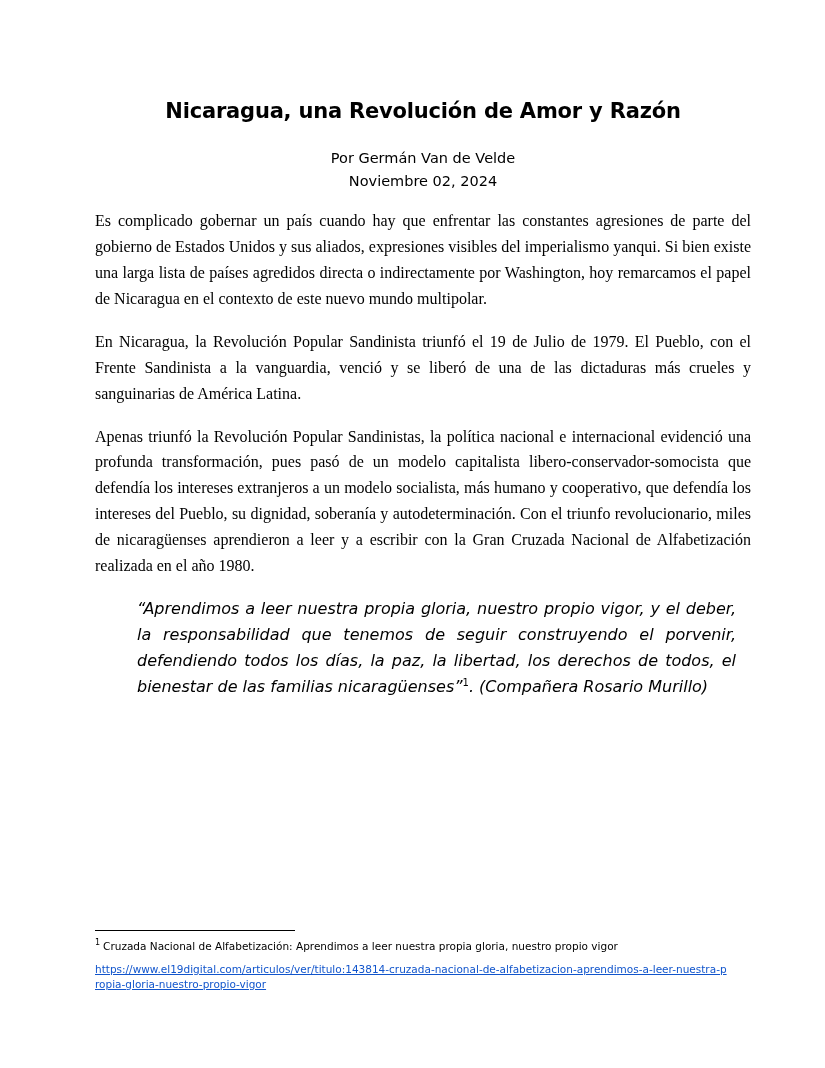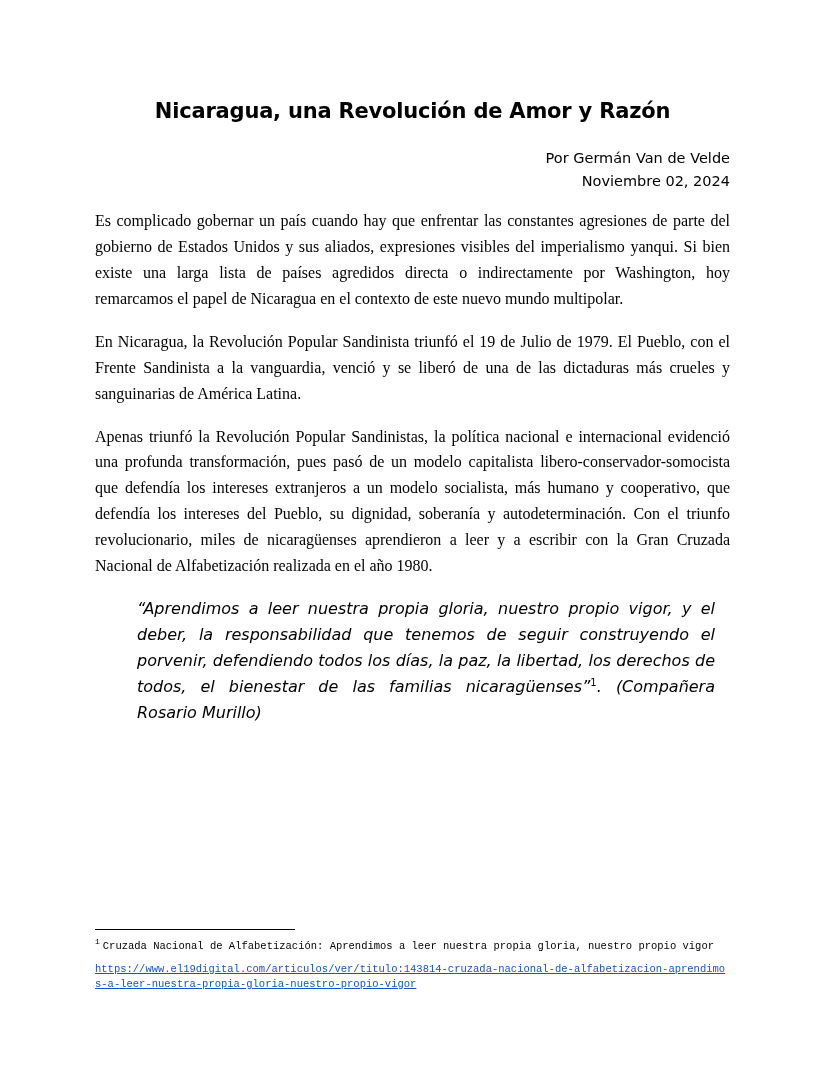--- a/index.html
+++ b/index.html
@@ -12,40 +12,41 @@
     height: 1068px;
     font-family: "DejaVu Sans", sans-serif;
     color: #000000;
     position: relative;
     overflow: hidden;
   }
   .page {
     width: 825px;
     height: 1068px;
     box-sizing: border-box;
-    padding: 78px 95px 0 95px;
+    padding: 78px 74px 0 95px;
     position: relative;
   }
   .doc-title {
     text-align: center;
     font-size: 21px;
     font-weight: bold;
     line-height: 1.3;
     margin: 20px 0 0 0;
     letter-spacing: -0.2px;
   }
   .byline {
     text-align: right;
     font-size: 14.5px;
     line-height: 1.55;
     margin-top: 22px;
     color: #000;
   }
   .byline div {
     white-space: nowrap;
+    text-align: center;
   }
   p.body-par {
     font-size: 16px;
     line-height: 1.62;
     text-align: justify;
     text-justify: inter-word;
     margin: 17px 0 0 0;
     font-family: Liberation Serif, serif;
   }
   p.body-par:first-of-type {
@@ -61,21 +62,20 @@
   .quote sup {
     font-style: normal;
     font-size: 10px;
     vertical-align: super;
   }
   .footnote-area {
     position: absolute;
     left: 95px;
     right: 95px;
     bottom: 76px;
-    font-family: Liberation Mono, monospace;
   }
   .footnote-rule {
     width: 200px;
     height: 1px;
     background: #000;
     margin-bottom: 6px;
   }
   .footnote {
     font-size: 10.5px;
     line-height: 1.45;

